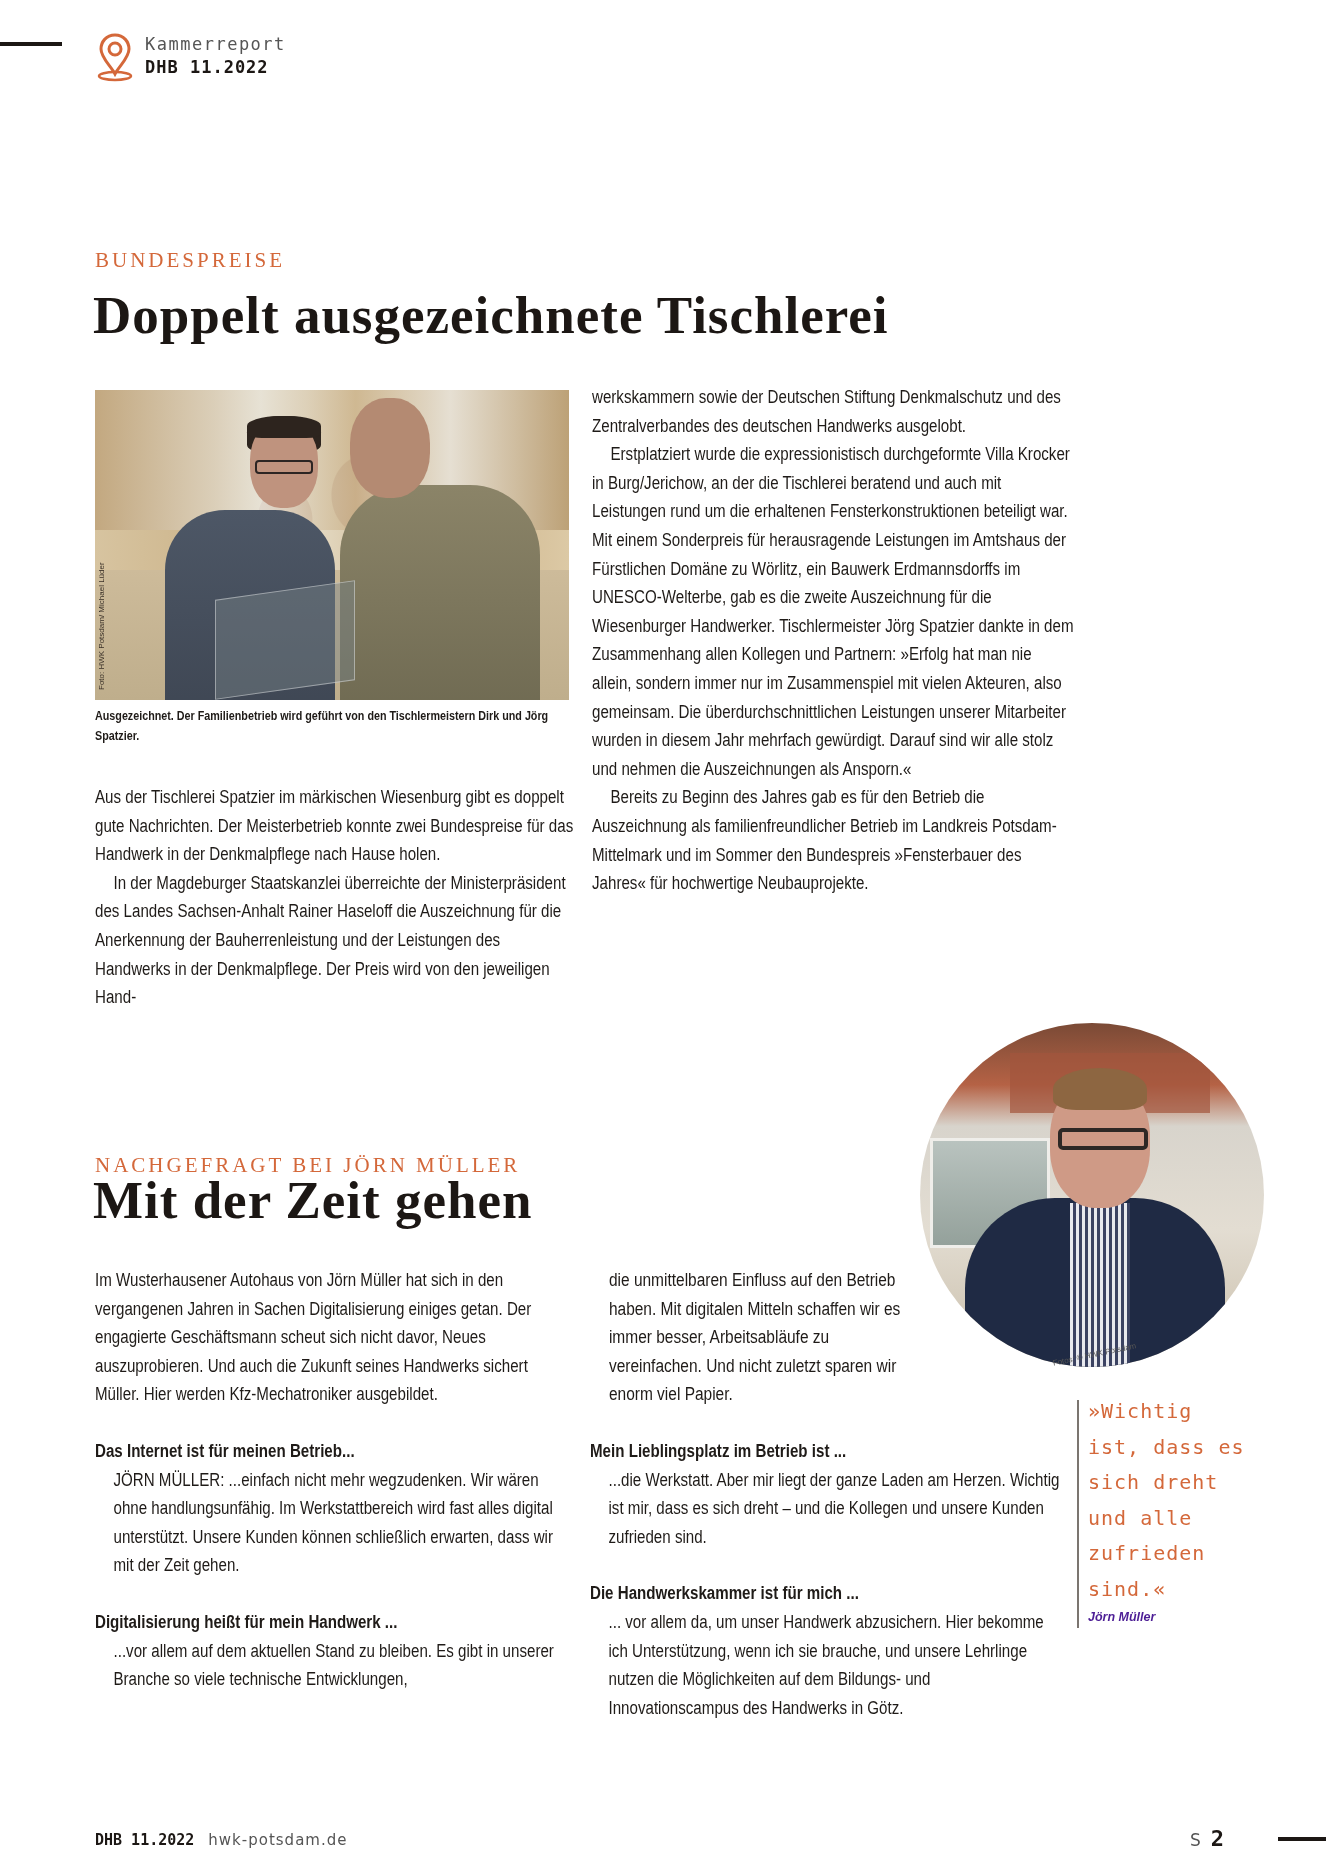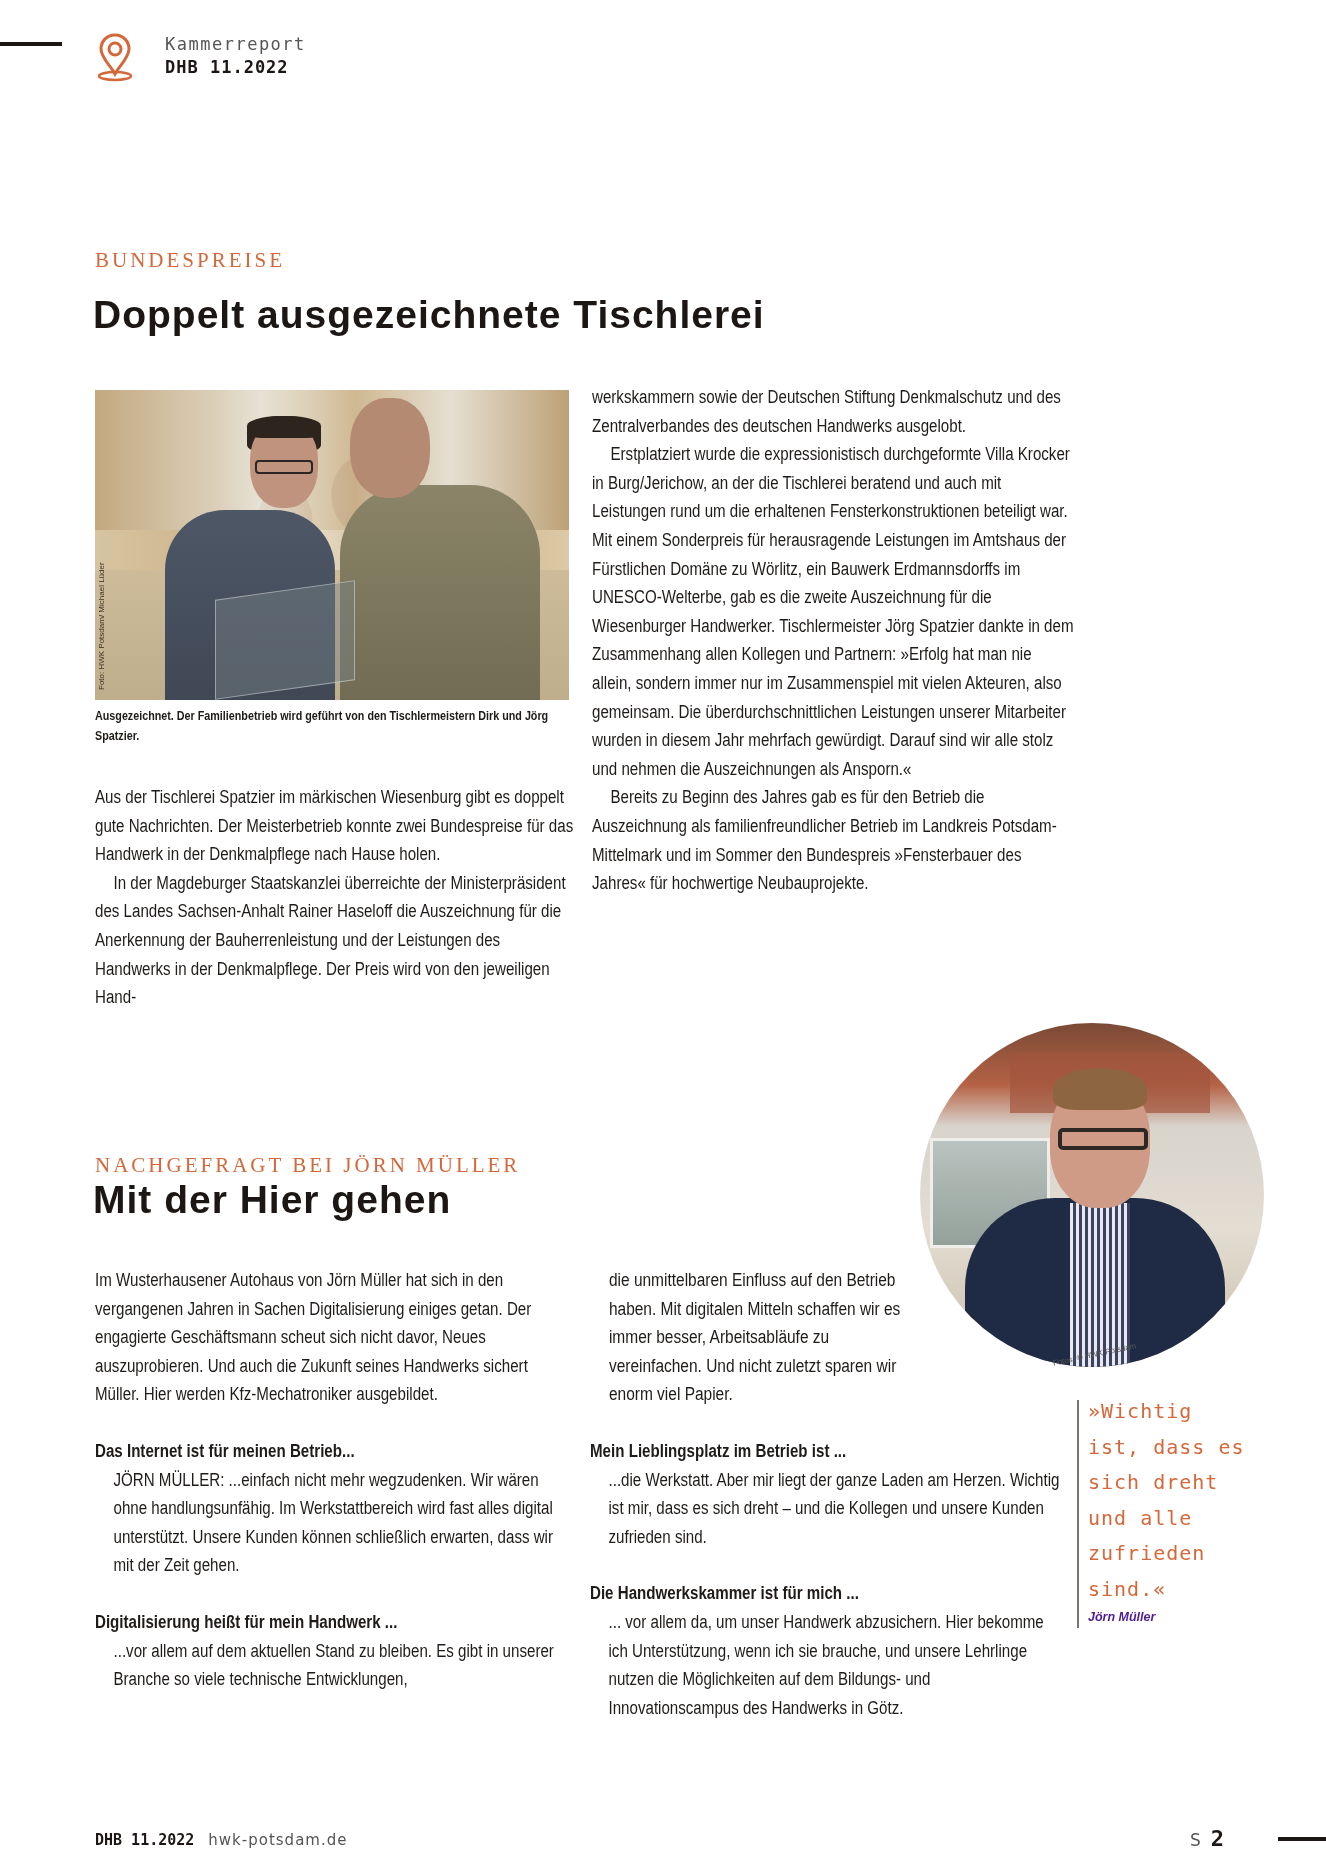--- a/index.html
+++ b/index.html
@@ -2,28 +2,28 @@
 <html><head>
 <meta charset="utf-8">
 <style>
   * { box-sizing: border-box; margin: 0; padding: 0; }
   html, body { width: 1326px; height: 1875px; background: #ffffff; }
   body { position: relative; font-family: "Liberation Sans", sans-serif; color: #1c1714; overflow: hidden; }
 
   .rule-top { position: absolute; left: 0; top: 42px; width: 62px; height: 4px; background: #1c1714; }
   .rule-bottom { position: absolute; right: 0; top: 1837px; width: 48px; height: 4px; background: #1c1714; }
 
-  .header { position: absolute; left: 97px; top: 32px; display: flex; align-items: flex-start; gap: 20px; }
+  .header { position: absolute; left: 97px; top: 32px; display: flex; align-items: flex-start; }
   .pin { width: 36px; height: 50px; margin-right: 12px; }
   .header-text { display: flex; flex-direction: column; }
   .header-kicker { font-family: "DejaVu Sans Mono", monospace; font-size: 17px; letter-spacing: 1.5px; color: #555; line-height: 22px; margin-top: 1px; }
   .header-issue { font-family: "DejaVu Sans Mono", monospace; font-weight: bold; font-size: 17px; letter-spacing: 1px; color: #1c1714; line-height: 24px; }
 
   .kicker { position: absolute; font-family: Liberation Serif, serif; font-size: 21px; letter-spacing: 3px; color: #d4683a; }
-  .headline { position: absolute; font-family: Liberation Sans, sans-serif; font-size: 39px; letter-spacing: 1px; color: #1c1714; line-height: 60px; white-space: nowrap; }
+  .headline { position: absolute; font-family: Liberation Serif, serif; font-size: 53px; letter-spacing: 1px; color: #1c1714; line-height: 60px; white-space: nowrap; }
 
   .body-text { position: absolute; font-family: "Liberation Sans", sans-serif; font-size: 18px; line-height: 28.6px; color: #1f1b18; transform-origin: left top; }
   .body-text p { margin: 0; }
   .body-text .indent { text-indent: 22px; }
   .q-head { font-weight: bold; }
   .q-answer { padding-left: 22px; }
   .gap { height: 28px; }
 
   .photo1 { position: absolute; left: 95px; top: 390px; width: 474px; height: 310px; overflow: hidden;
     background:
@@ -107,21 +107,21 @@
   <p class="indent">In der Magdeburger Staatskanzlei überreichte der Ministerpräsident des Landes Sachsen-Anhalt Rainer Haseloff die Auszeichnung für die Anerkennung der Bauherrenleistung und der Leistungen des Handwerks in der Denkmalpflege. Der Preis wird von den jeweiligen Hand-</p>
 </div>
 
 <div class="body-text" style="left:592px; top:383px; width:575px; transform:scaleX(0.84);">
   <p>werkskammern sowie der Deutschen Stiftung Denkmalschutz und des Zentralverbandes des deutschen Handwerks ausgelobt.</p>
   <p class="indent">Erstplatziert wurde die expressionistisch durchgeformte Villa Krocker in Burg/Jerichow, an der die Tischlerei beratend und auch mit Leistungen rund um die erhaltenen Fensterkonstruktionen beteiligt war. Mit einem Sonderpreis für herausragende Leistungen im Amtshaus der Fürstlichen Domäne zu Wörlitz, ein Bauwerk Erdmannsdorffs im UNESCO-Welterbe, gab es die zweite Auszeichnung für die Wiesenburger Handwerker. Tischlermeister Jörg Spatzier dankte in dem Zusammenhang allen Kollegen und Partnern: »Erfolg hat man nie allein, sondern immer nur im Zusammenspiel mit vielen Akteuren, also gemeinsam. Die überdurchschnittlichen Leistungen unserer Mitarbeiter wurden in diesem Jahr mehrfach gewürdigt. Darauf sind wir alle stolz und nehmen die Auszeichnungen als Ansporn.«</p>
   <p class="indent">Bereits zu Beginn des Jahres gab es für den Betrieb die Auszeichnung als familienfreundlicher Betrieb im Landkreis Potsdam-Mittelmark und im Sommer den Bundespreis »Fensterbauer des Jahres« für hochwertige Neubauprojekte.</p>
 </div>
 
 <div class="kicker" style="left:95px; top:1133px;margin-top:20px;">NACHGEFRAGT BEI JÖRN MÜLLER</div>
-<h1 class="headline" style="left:93px; top:1170px;">Mit der Hier gehen</h1>
+<h1 class="headline" style="left:93px; top:1170px;">Mit der Zeit gehen</h1>
 
 <div class="portrait">
   <div class="ceiling"></div>
   <div class="window"></div>
   <div class="vest"></div>
   <div class="shirt"></div>
   <div class="face"></div>
   <div class="hair"></div>
   <div class="glasses"></div>
 </div>

